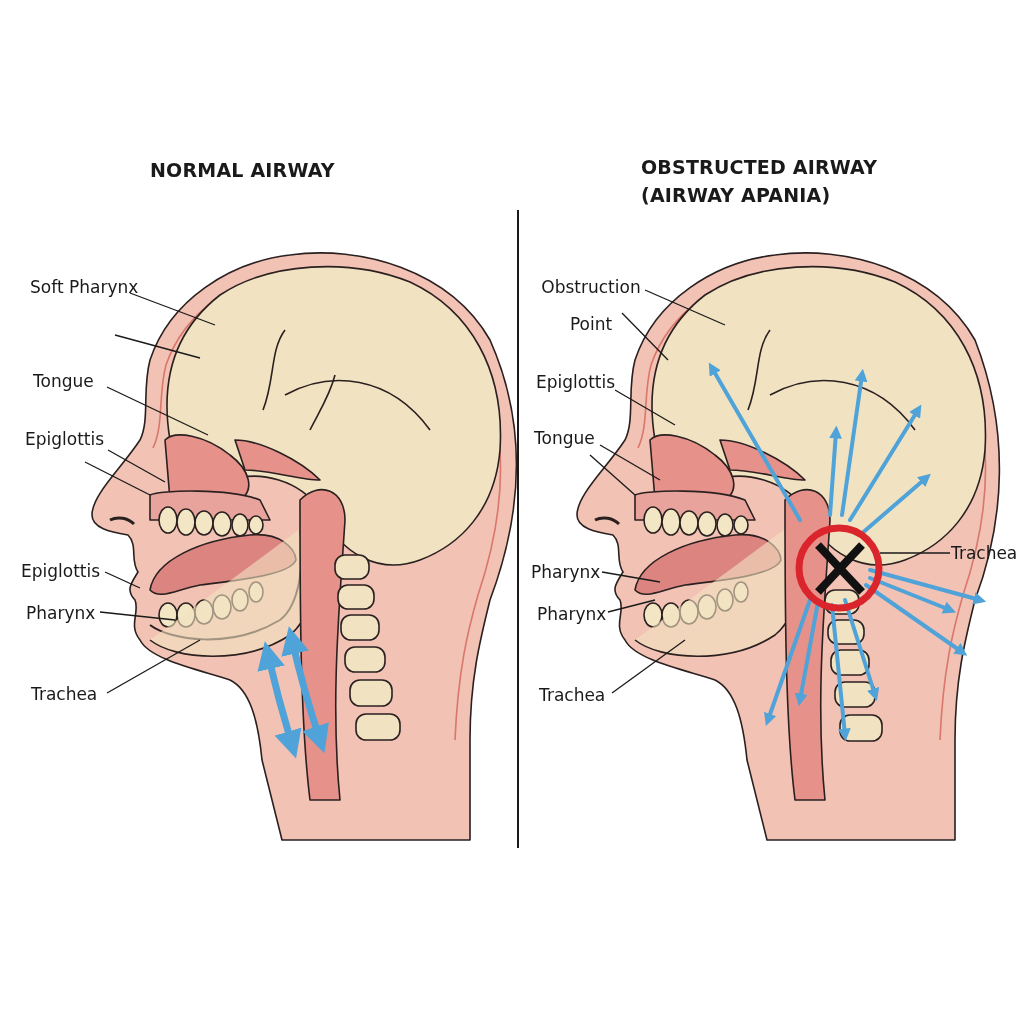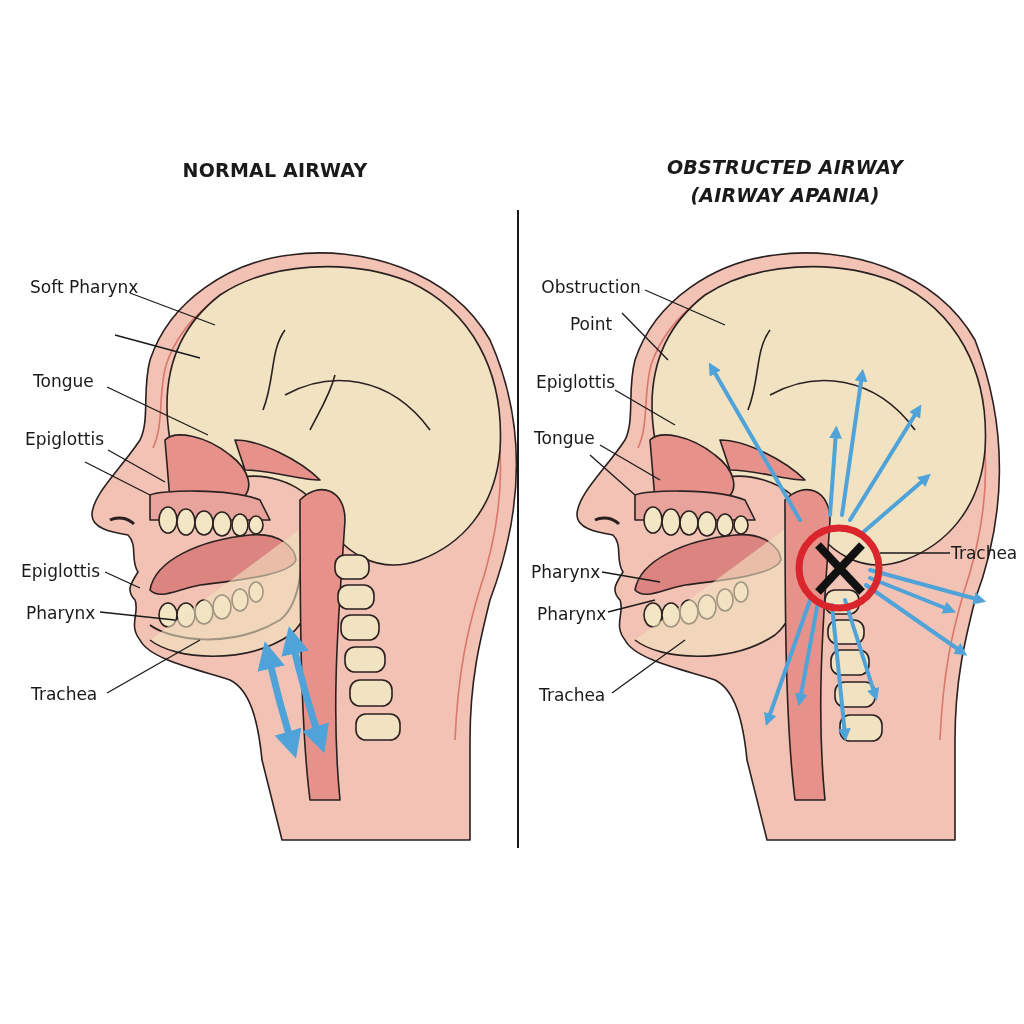--- a/index.html
+++ b/index.html
@@ -1,23 +1,23 @@
 <!DOCTYPE html>
 <html><head>
   <meta charset="utf-8">
   <style>
     html, body { margin:0; padding:0; background:#ffffff; }
     body { width:1024px; height:1024px; position:relative; overflow:hidden;
            font-family:"DejaVu Sans", "Liberation Sans", sans-serif; color:#1a1a1a; }
     .panel { position:absolute; top:0; height:1024px; }
     .panel-left { left:0; width:518px; }
     .panel-right { left:519px; width:505px; }
-    .title { position:absolute; font-weight:bold; font-size:19px; text-align:center; letter-spacing:0.2px; line-height:28px; }
+    .title { position:absolute; font-weight:bold; font-size:19px; letter-spacing:0.2px; line-height:28px; }
     .title-left { left:150px; top:156px; width:250px; }
-    .title-right { left:116px; top:153px; width:300px;font-style:italic; }
+    .title-right { left:122px; top:153px; width:300px; }
     .divider { position:absolute; left:517px; top:210px; width:2px; height:638px; background:#1a1a1a; }
     .label { position:absolute; font-size:17px; white-space:nowrap; line-height:20px; }
     .label-center { text-align:center; }
     svg.art { position:absolute; left:0; top:0; width:1024px; height:1024px; }
   </style>
 </head>
 <body>
 
 <svg class="art" viewBox="0 0 1024 1024" xmlns="http://www.w3.org/2000/svg">
   <defs>

